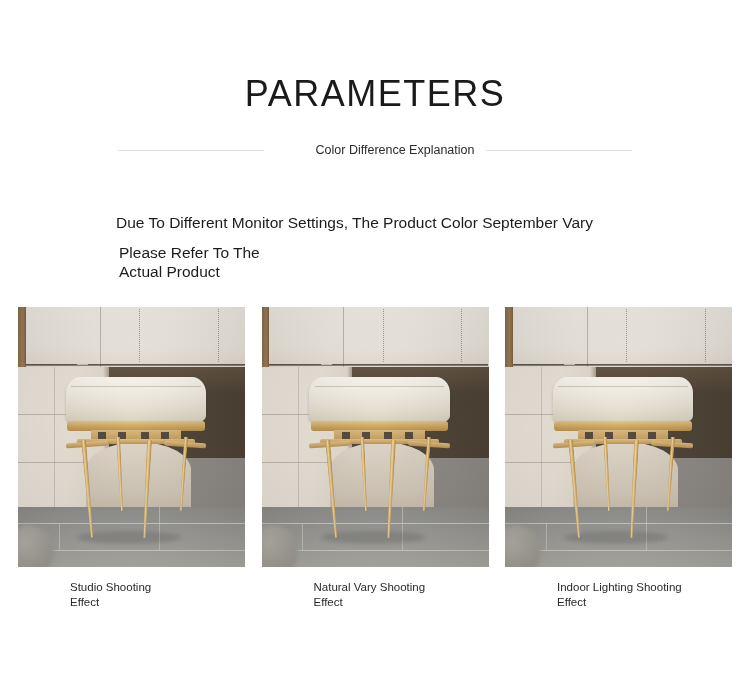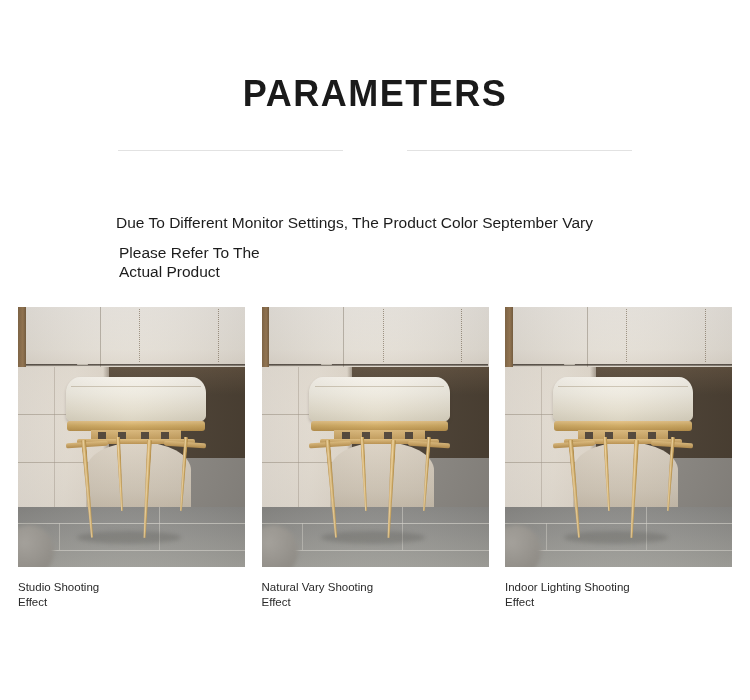--- a/index.html
+++ b/index.html
@@ -16,21 +16,21 @@
   }
 
   
   .page-title {
     position: absolute;
     top: 74px;
     left: 0;
     width: 750px;
     text-align: center;
     font-size: 36px;
-    font-weight: bold;
+    font-weight: normal;
     letter-spacing: 1.5px;
     color: #1a1a1a;
     line-height: 40px;
   }
 
   .subtitle-row {
     position: absolute;
     top: 138px;
     left: 118px;
     width: 514px;
@@ -229,33 +229,35 @@
   
   .photo-grade {
     position:absolute; inset:0;
     background: radial-gradient(ellipse at 50% 45%, rgba(255,255,255,.05), rgba(30,24,18,.14) 95%);
     pointer-events:none;
   }
 
   
   .caption {
     margin-top: 13px;
+    margin-left: 52px;
     font-size: 11.5px;
     line-height: 15px;
     color: #2a2a2a;
     white-space: pre-line;
   }
 </style>
 </head>
 <body>
 
 <div class="page-title">PARAMETERS</div>
 
 <div class="subtitle-row">
   <span class="rule rule-left"></span>
+  <span class="subtitle-text">Color Difference Explanation</span>
   <span class="rule rule-right"></span>
 </div>
 
 <div class="notice-line-1">Due To Different Monitor Settings, The Product Color September Vary</div>
 <div class="notice-line-2">Please Refer To The
 Actual Product</div>
 
 <div class="gallery">
 
   <div class="gallery-item">

